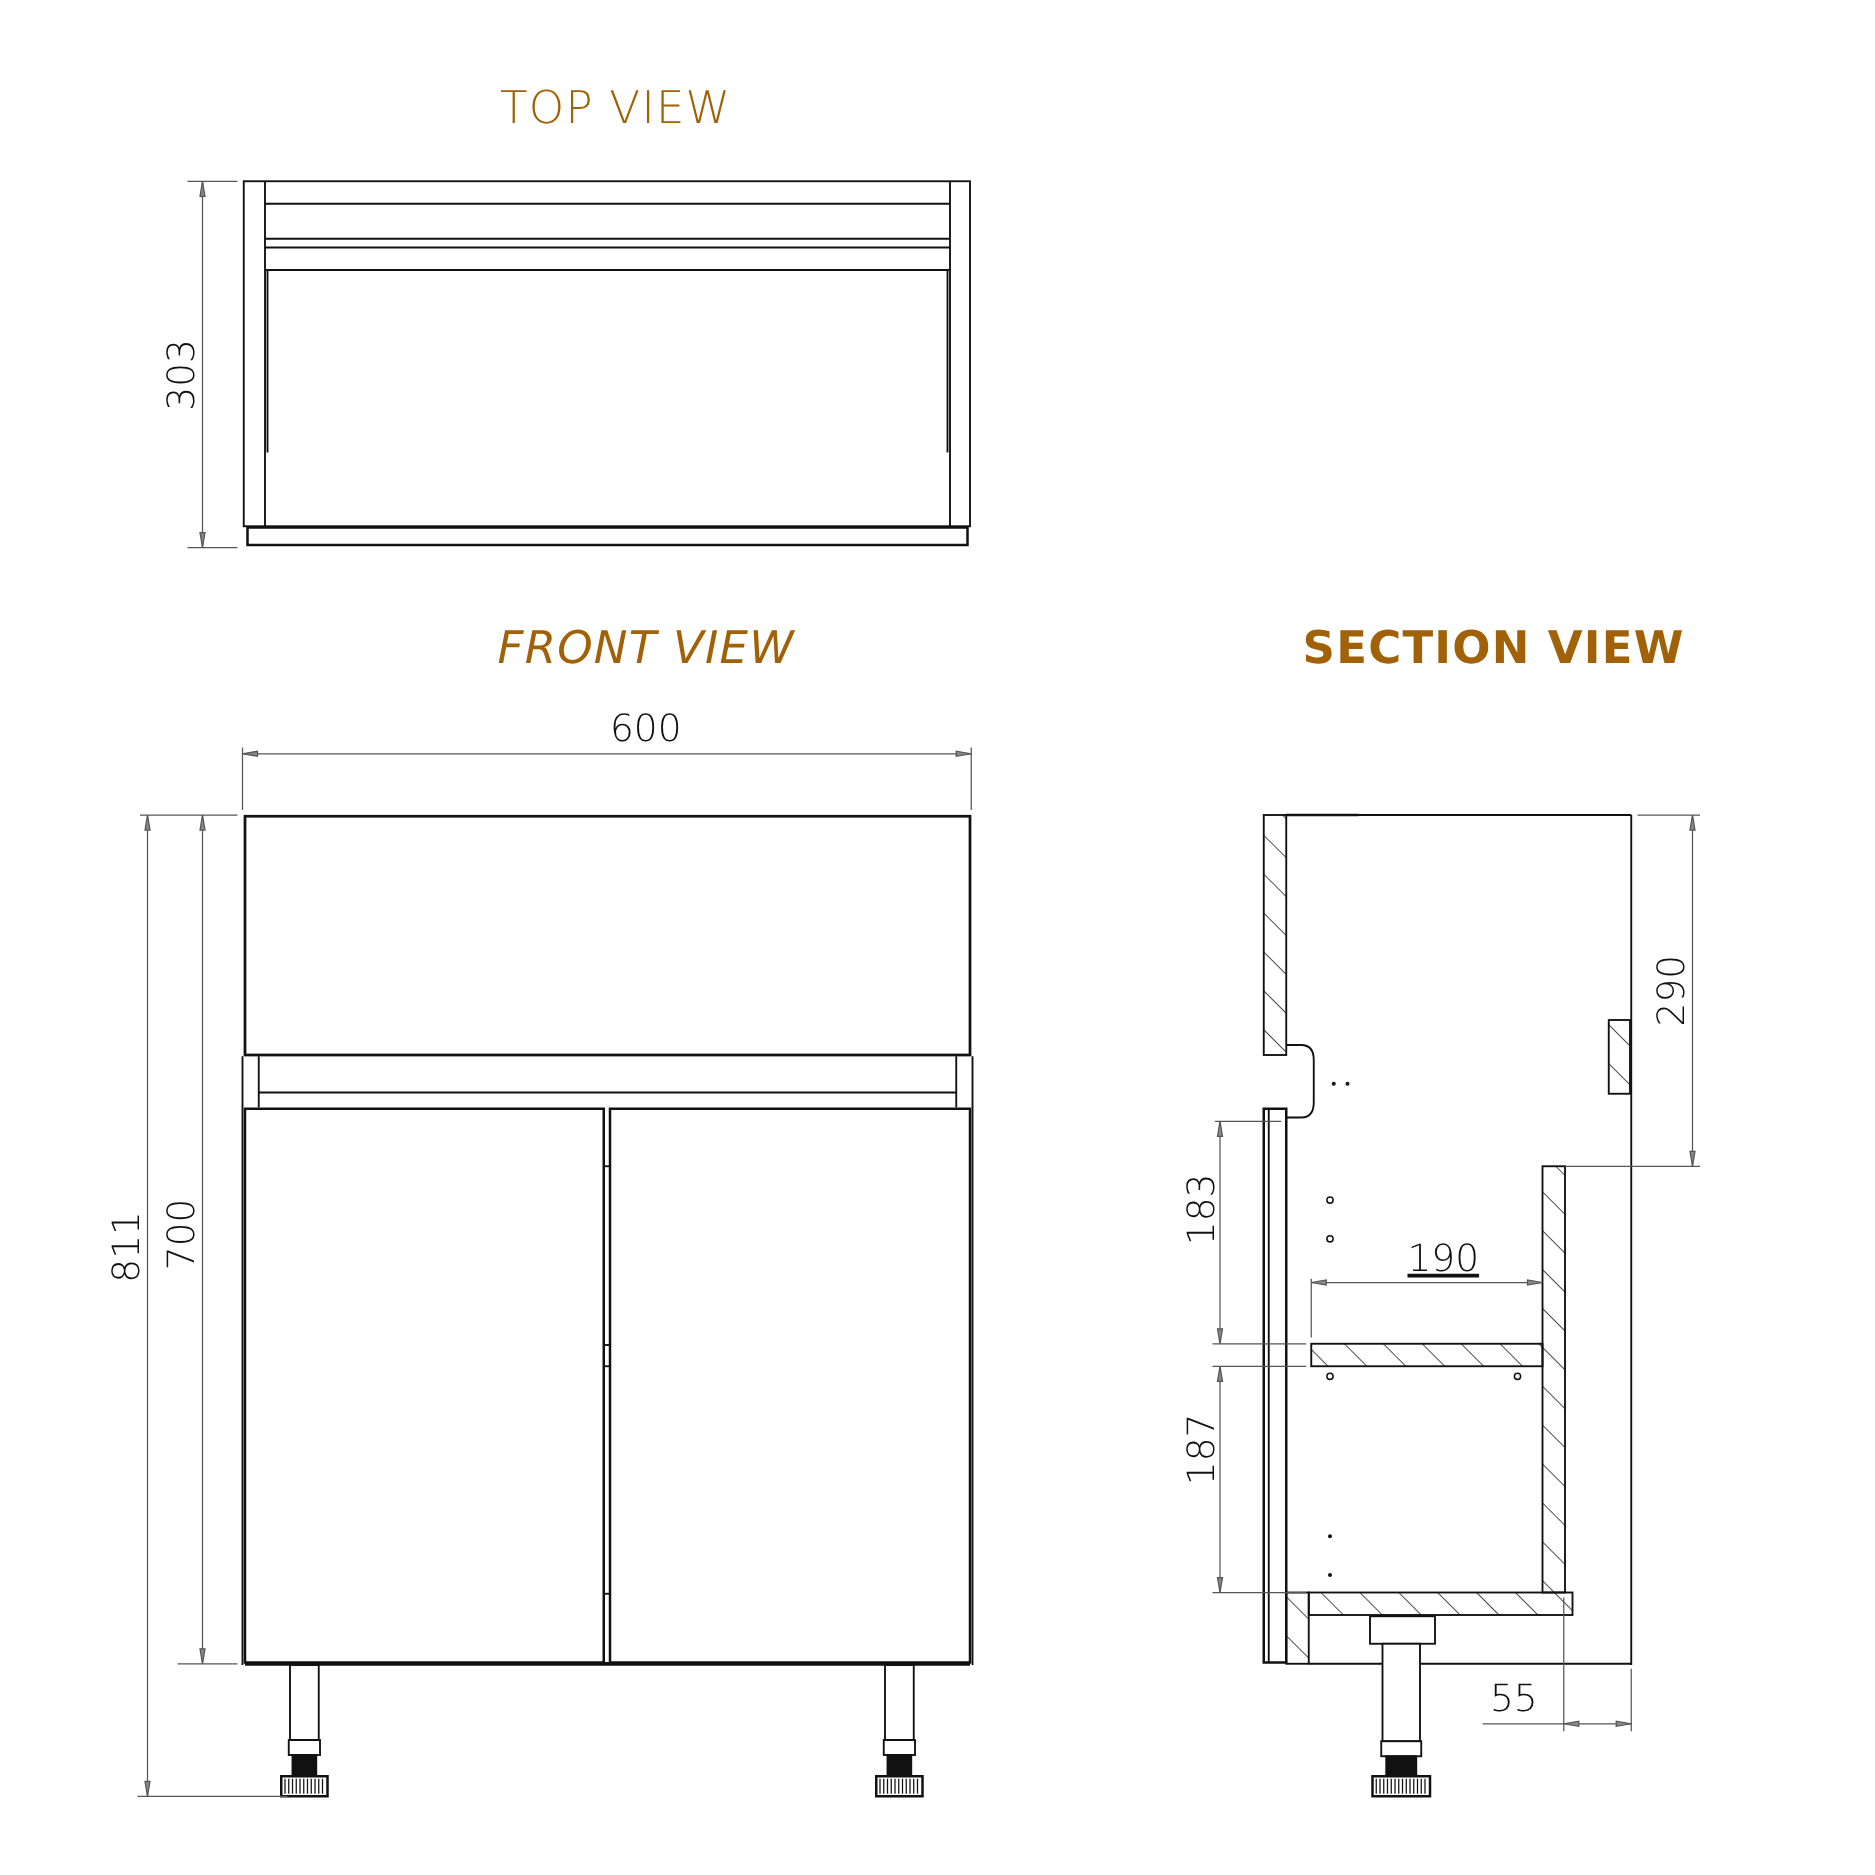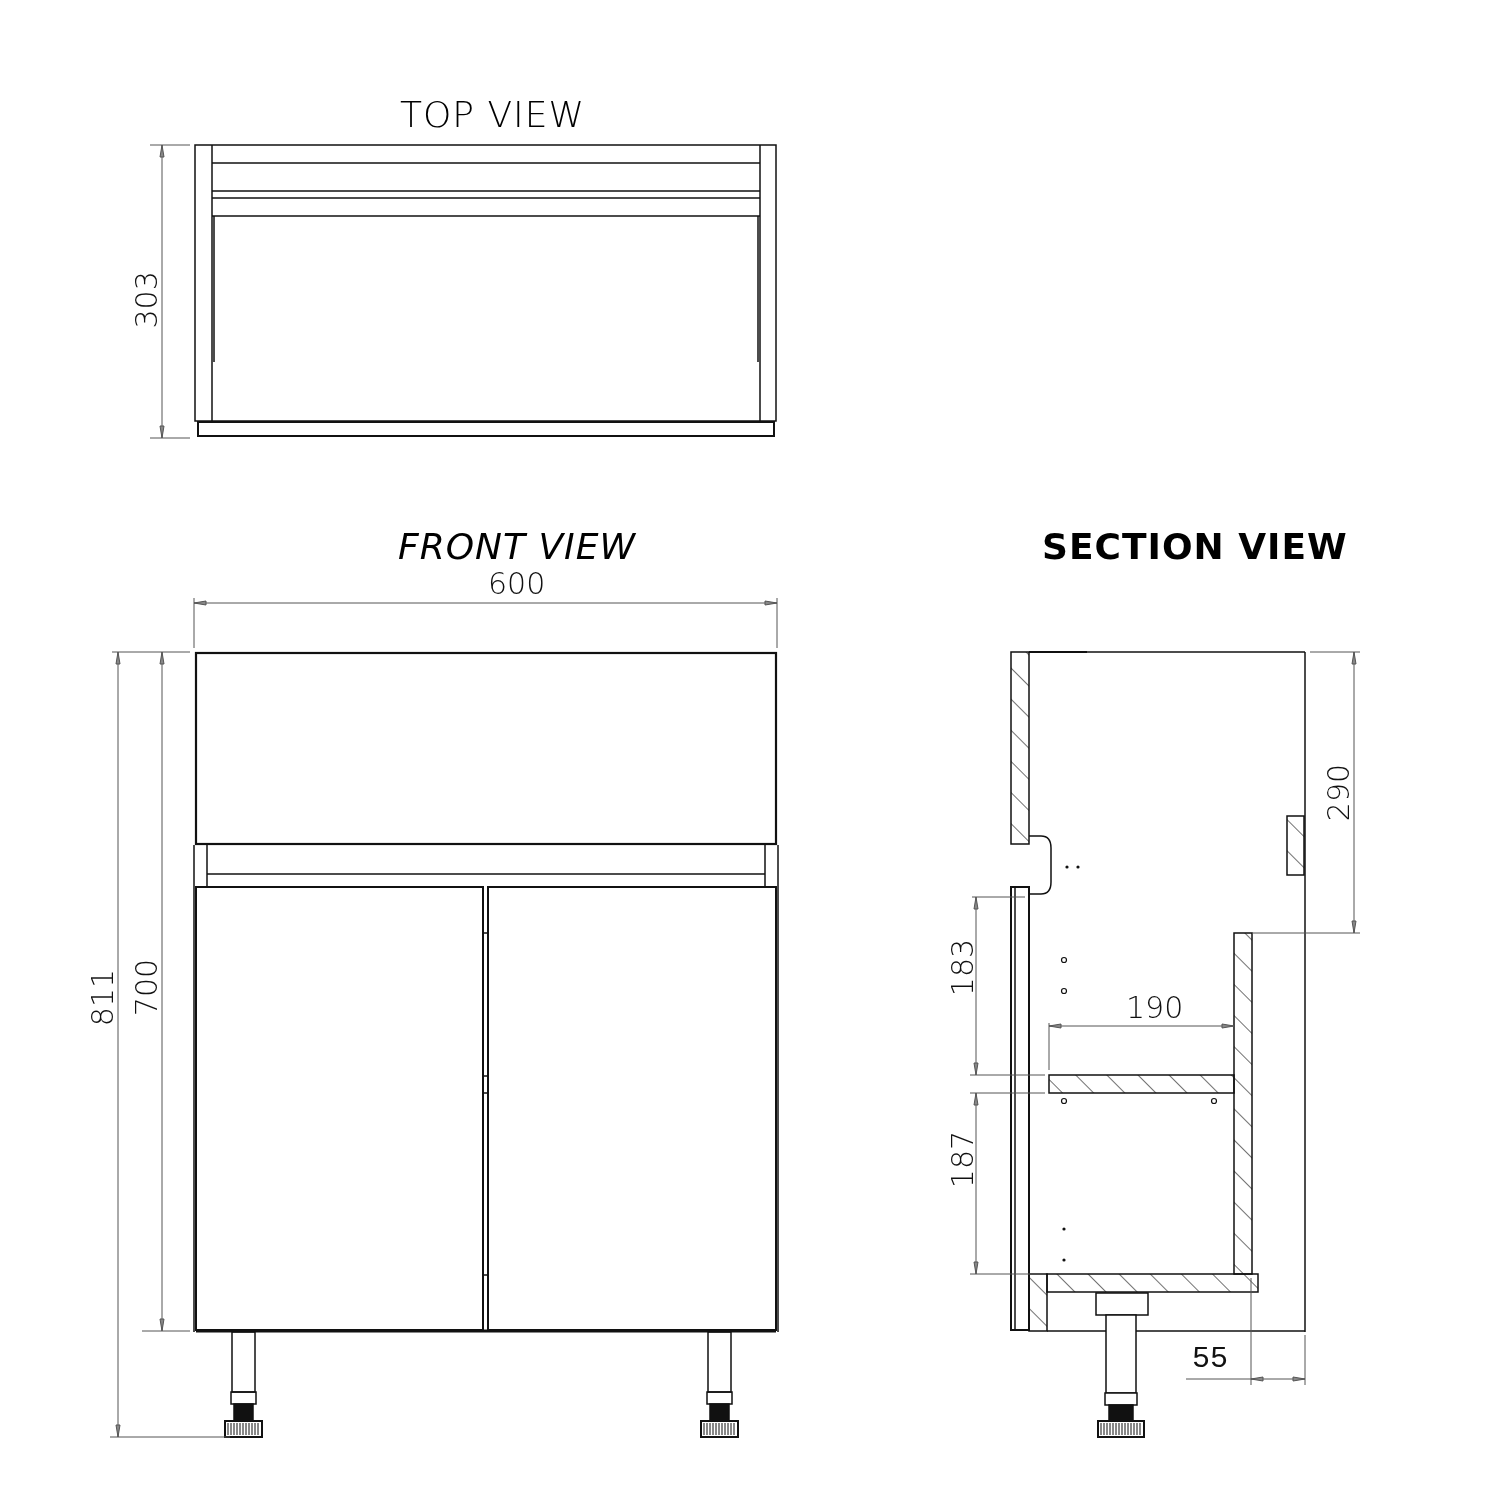--- a/index.html
+++ b/index.html
@@ -1,18 +1,18 @@
 <!DOCTYPE html>
 <html><head>
 <meta charset="utf-8">
 <style>
   html, body { margin: 0; padding: 0; background: #ffffff; }
   body { width: 1500px; height: 1500px; position: relative; overflow: hidden; font-family: "DejaVu Sans", sans-serif; }
   svg { position: absolute; left: 0; top: 0; }
-  .title { position: absolute; font-family: "DejaVu Sans", sans-serif; font-size: 36px; color: #000000; letter-spacing: 1px; font-weight: 300; white-space: nowrap; margin-top: 28px; }
+  .title { position: absolute; font-family: "DejaVu Sans", sans-serif; font-size: 36px; color: #a16207; letter-spacing: 1px; font-weight: 300; white-space: nowrap; }
   .dim { position: absolute; font-family: "DejaVu Sans", sans-serif; font-size: 30px; color: #111; white-space: nowrap; font-weight: 300; }
   .rot { transform: rotate(-90deg); transform-origin: center center; }
 </style>
 </head>
 <body>
 
 <div class="title" style="left:400px; top:66px;">TOP VIEW</div>
 
 <svg width="1500" height="1500" viewBox="0 0 1500 1500">
   <g stroke="#111" fill="none" stroke-width="1.5">
@@ -179,14 +179,14 @@
 
 <div class="title" style="left:398px; top:498px;font-style:italic;">FRONT VIEW</div>
 <div class="dim" style="left:488px; top:566px;">600</div>
 <div class="dim rot" style="left:72px; top:980px; width:60px; text-align:center;">811</div>
 <div class="dim rot" style="left:116px; top:970px; width:60px; text-align:center;">700</div>
 
 <div class="title" style="left:1042px; top:498px;font-weight:bold;">SECTION VIEW</div>
 <div class="dim rot" style="left:1308px; top:775px; width:60px; text-align:center;">290</div>
 <div class="dim rot" style="left:932px; top:950px; width:60px; text-align:center;">183</div>
 <div class="dim rot" style="left:932px; top:1142px; width:60px; text-align:center;">187</div>
-<div class="dim" style="left:1126px; top:990px;">190</div>
-<div class="dim" style="left:1192px; top:1342px;font-family:Liberation Mono, monospace;">55</div>
+<div class="dim" style="left:1126px; top:990px;text-decoration:underline;">190</div>
+<div class="dim" style="left:1192px; top:1342px;">55</div>
 
 </body></html>

